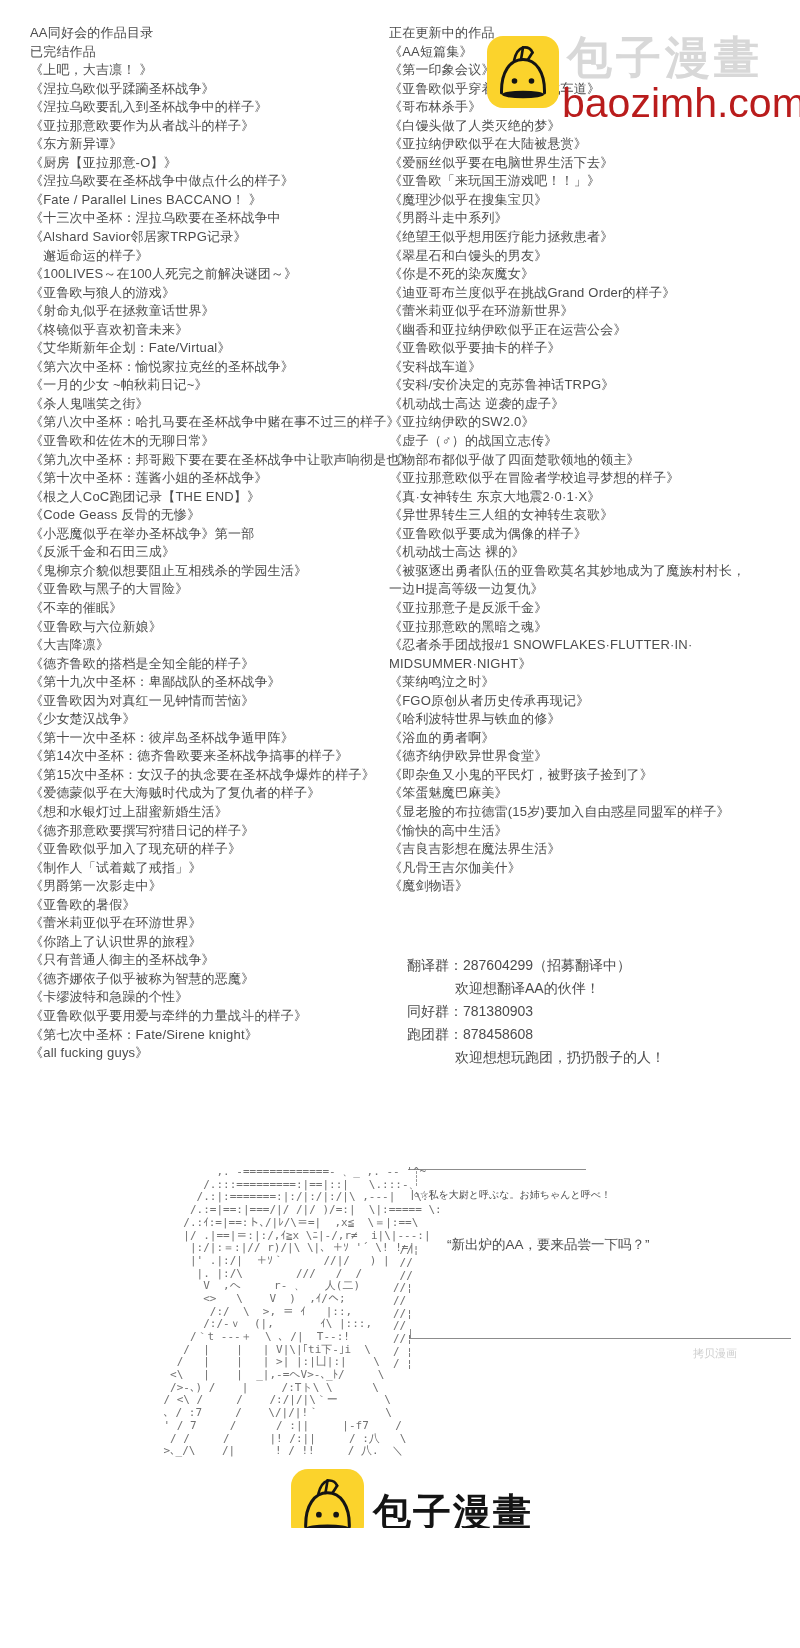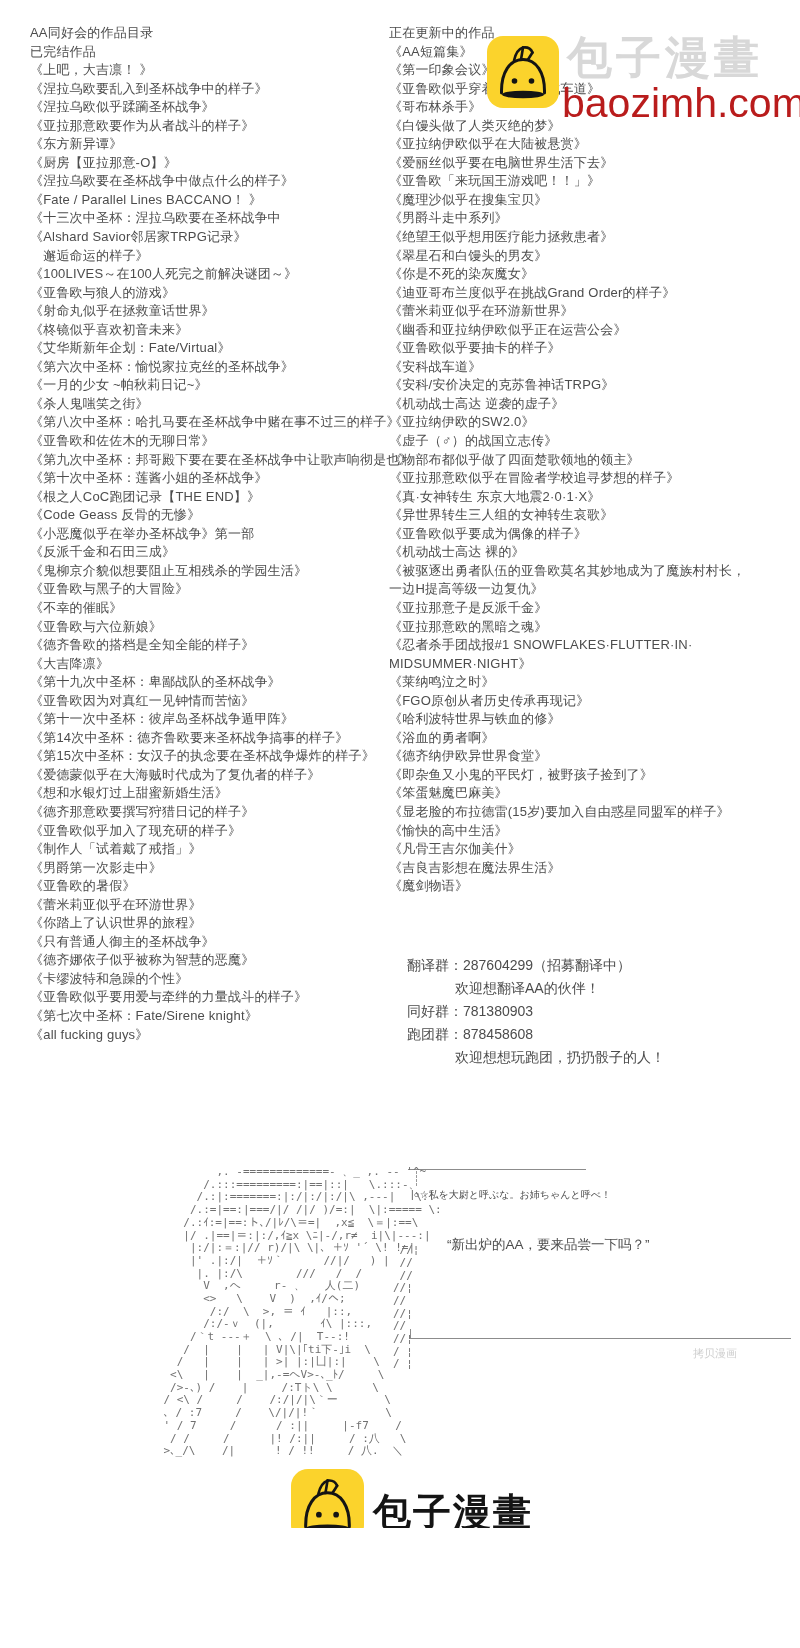--- a/index.html
+++ b/index.html
@@ -50,22 +50,22 @@
 <body>
 
 <div class="canvas">
 
   <div class="col col-left">
     <div class="line">AA同好会的作品目录</div>
     <div class="line">已完结作品</div>
     <div>
 
     <div class="line">《上吧，大吉凛！ 》</div>
+        <div class="line">《涅拉乌欧似乎蹂躏圣杯战争》</div>
         <div class="line">《涅拉乌欧要乱入到圣杯战争中的样子》</div>
-        <div class="line">《涅拉乌欧似乎蹂躏圣杯战争》</div>
         <div class="line">《亚拉那意欧要作为从者战斗的样子》</div>
         <div class="line">《东方新异谭》</div>
         <div class="line">《厨房【亚拉那意-O】》</div>
         <div class="line">《涅拉乌欧要在圣杯战争中做点什么的样子》</div>
         <div class="line">《Fate / Parallel Lines BACCANO！ 》</div>
         <div class="line">《十三次中圣杯：涅拉乌欧要在圣杯战争中</div>
         <div class="line">《Alshard Savior邻居家TRPG记录》</div>
         <div class="line">　邂逅命运的样子》</div>
         <div class="line">《100LIVES～在100人死完之前解决谜团～》</div>
         <div class="line">《亚鲁欧与狼人的游戏》</div>
@@ -80,24 +80,25 @@
         <div class="line">《第九次中圣杯：邦哥殿下要在要在圣杯战争中让歌声响彻是也》</div>
         <div class="line">《第十次中圣杯：莲酱小姐的圣杯战争》</div>
         <div class="line">《根之人CoC跑团记录【THE END】》</div>
         <div class="line">《Code Geass 反骨的无惨》</div>
         <div class="line">《小恶魔似乎在举办圣杯战争》第一部</div>
         <div class="line">《反派千金和石田三成》</div>
         <div class="line">《鬼柳京介貌似想要阻止互相残杀的学园生活》</div>
         <div class="line">《亚鲁欧与黑子的大冒险》</div>
         <div class="line">《不幸的催眠》</div>
         <div class="line">《亚鲁欧与六位新娘》</div>
+        <div class="line">《大吉降凛》</div>
         <div class="line">《德齐鲁欧的搭档是全知全能的样子》</div>
-        <div class="line">《大吉降凛》</div>
         <div class="line">《第十九次中圣杯：卑鄙战队的圣杯战争》</div>
         <div class="line">《亚鲁欧因为对真红一见钟情而苦恼》</div>
+        <div class="line">《少女楚汉战争》</div>
         <div class="line">《第十一次中圣杯：彼岸岛圣杯战争遁甲阵》</div>
         <div class="line">《第14次中圣杯：德齐鲁欧要来圣杯战争搞事的样子》</div>
         <div class="line">《第15次中圣杯：女汉子的执念要在圣杯战争爆炸的样子》</div>
         <div class="line">《爱德蒙似乎在大海贼时代成为了复仇者的样子》</div>
         <div class="line">《想和水银灯过上甜蜜新婚生活》</div>
         <div class="line">《德齐那意欧要撰写狩猎日记的样子》</div>
         <div class="line">《亚鲁欧似乎加入了现充研的样子》</div>
         <div class="line">《制作人「试着戴了戒指」》</div>
         <div class="line">《男爵第一次影走中》</div>
         <div class="line">《亚鲁欧的暑假》</div>
@@ -152,22 +153,22 @@
         <div class="line">MIDSUMMER·NIGHT》</div>
         <div class="line">《莱纳鸣泣之时》</div>
         <div class="line">《FGO原创从者历史传承再现记》</div>
         <div class="line">《哈利波特世界与铁血的修》</div>
         <div class="line">《浴血的勇者啊》</div>
         <div class="line">《德齐纳伊欧异世界食堂》</div>
         <div class="line">《即杂鱼又小鬼的平民灯，被野孩子捡到了》</div>
         <div class="line">《笨蛋魅魔巴麻美》</div>
         <div class="line">《显老脸的布拉德雷(15岁)要加入自由惑星同盟军的样子》</div>
         <div class="line">《愉快的高中生活》</div>
+        <div class="line">《吉良吉影想在魔法界生活》</div>
         <div class="line">《凡骨王吉尔伽美什》</div>
-        <div class="line">《吉良吉影想在魔法界生活》</div>
         <div class="line">《魔剑物语》</div>
       </div>
   </div>
 
   <div class="wm-logo">
     <svg width="72" height="72" viewBox="0 0 72 72">
       <ellipse cx="36" cy="58.5" rx="21" ry="3.8" fill="#141414"></ellipse>
       <path d="M14.5,57 C14,36 23,23.5 36,23.5 C49,23.5 58,36 57.5,57" fill="none" stroke="#141414" stroke-width="3" stroke-linecap="round"></path>
       <path d="M27,24.5 Q29.5,13.5 36,11.5" fill="none" stroke="#141414" stroke-width="2.6" stroke-linecap="round"></path>
       <path d="M36,11.5 Q43,10.5 45.5,16.5" fill="none" stroke="#141414" stroke-width="2.6" stroke-linecap="round"></path>

